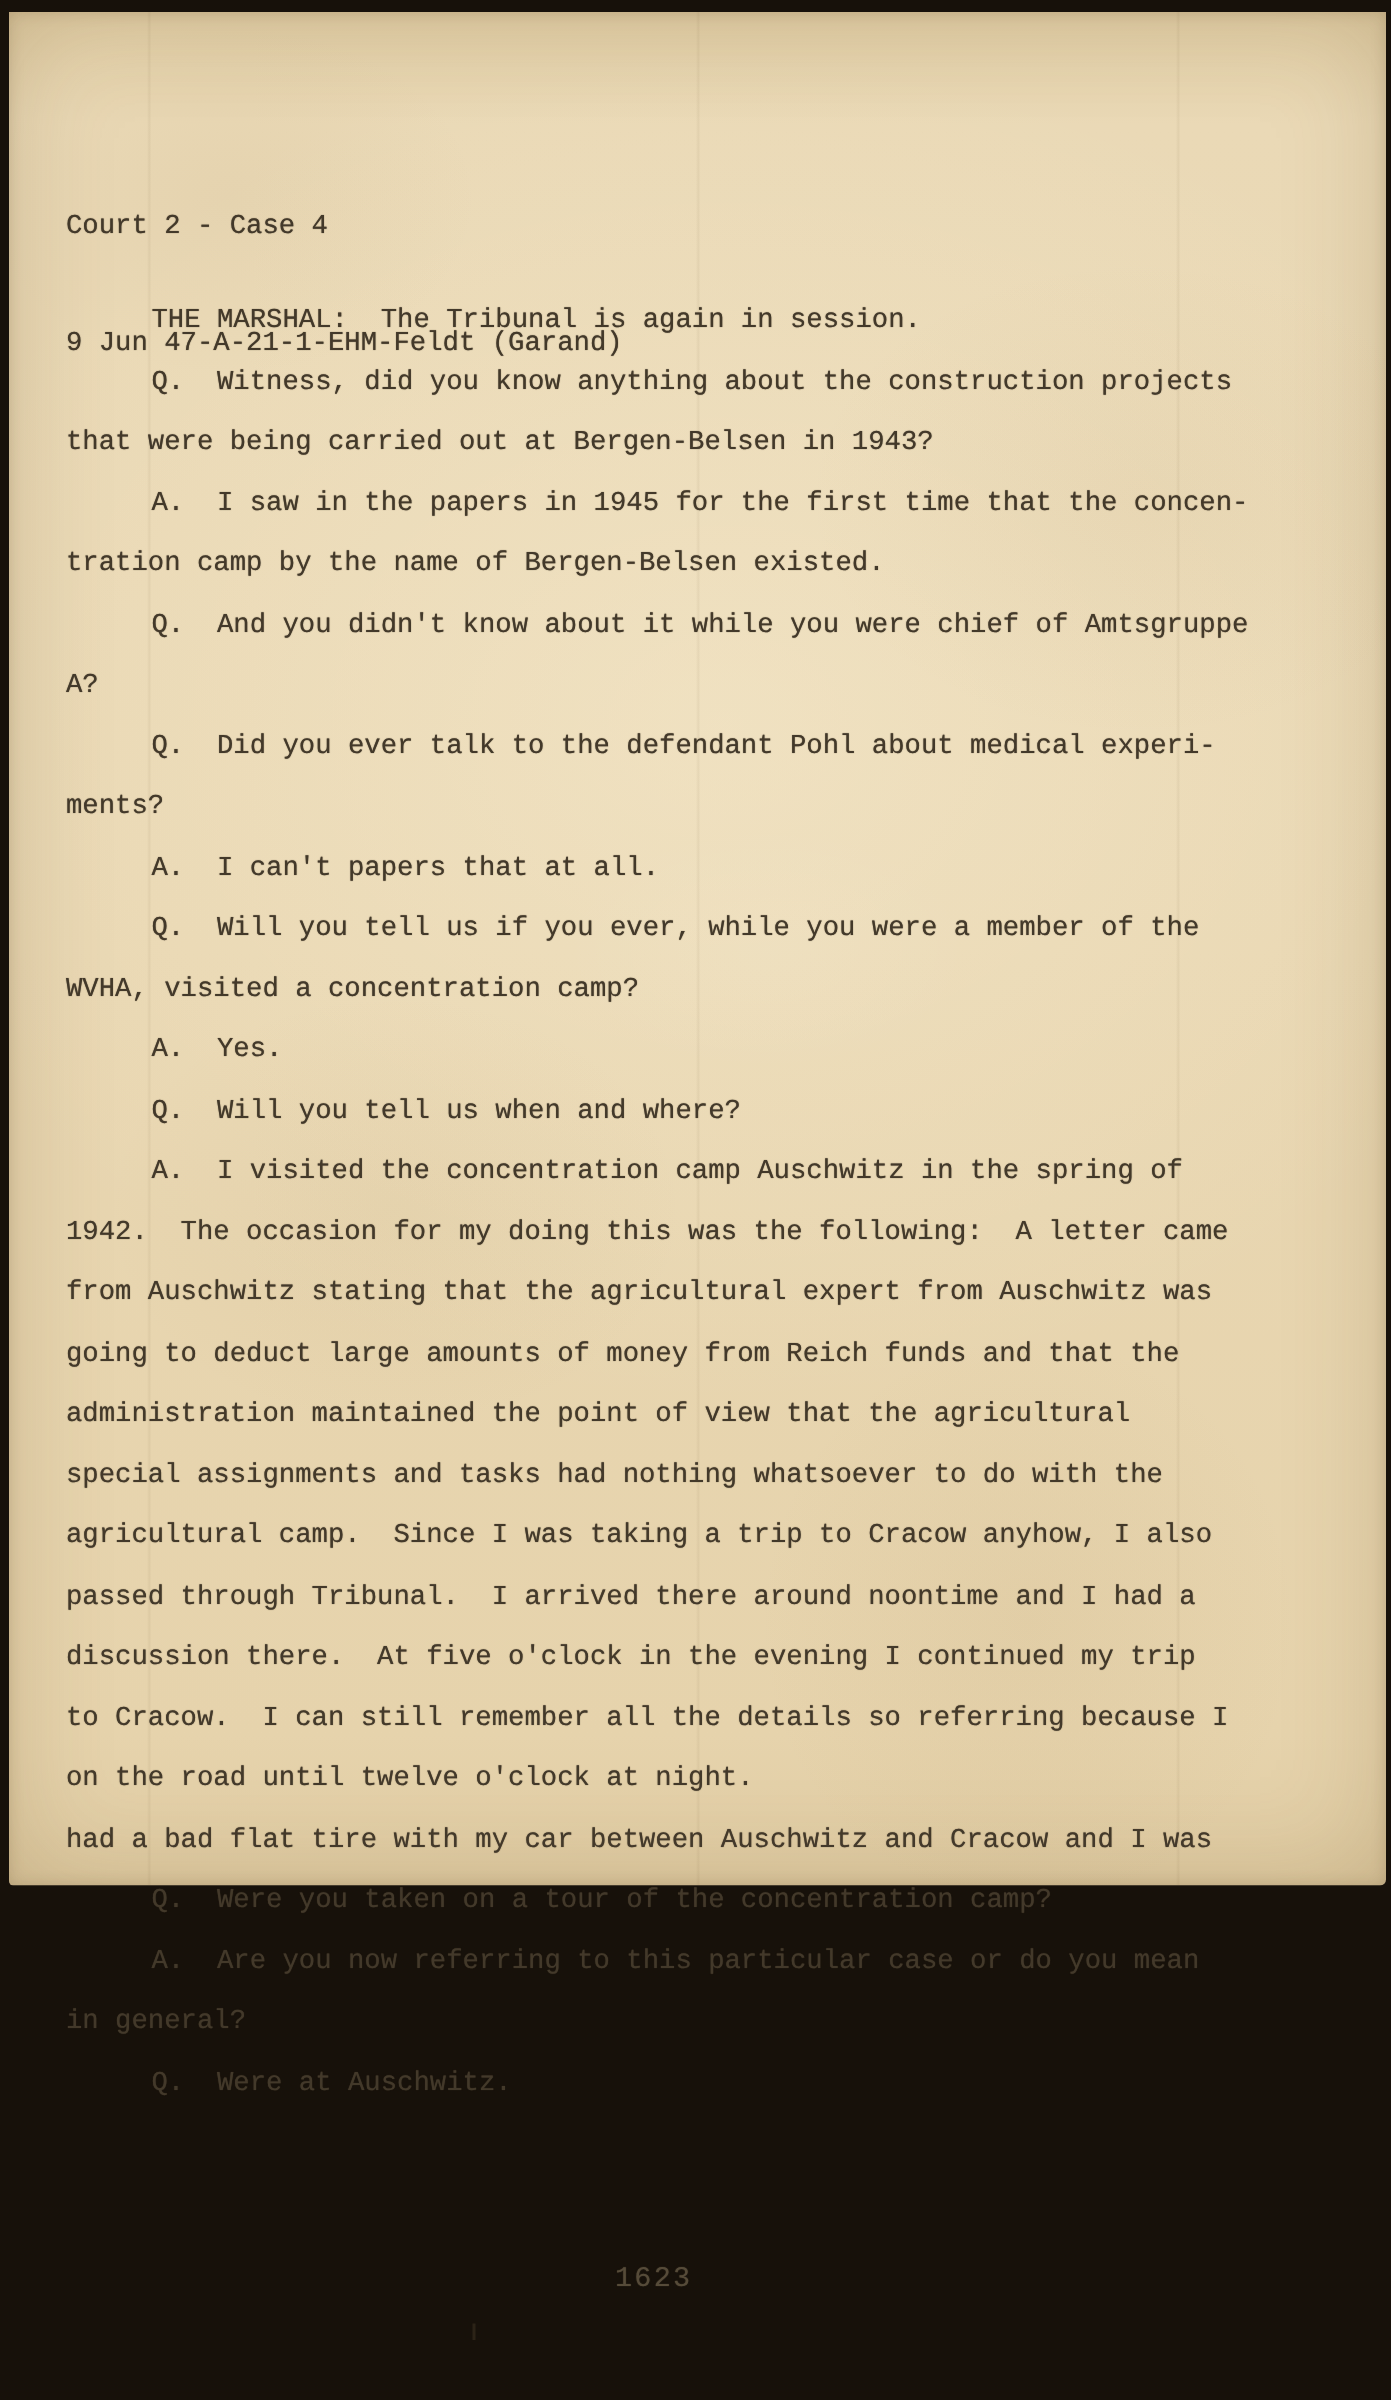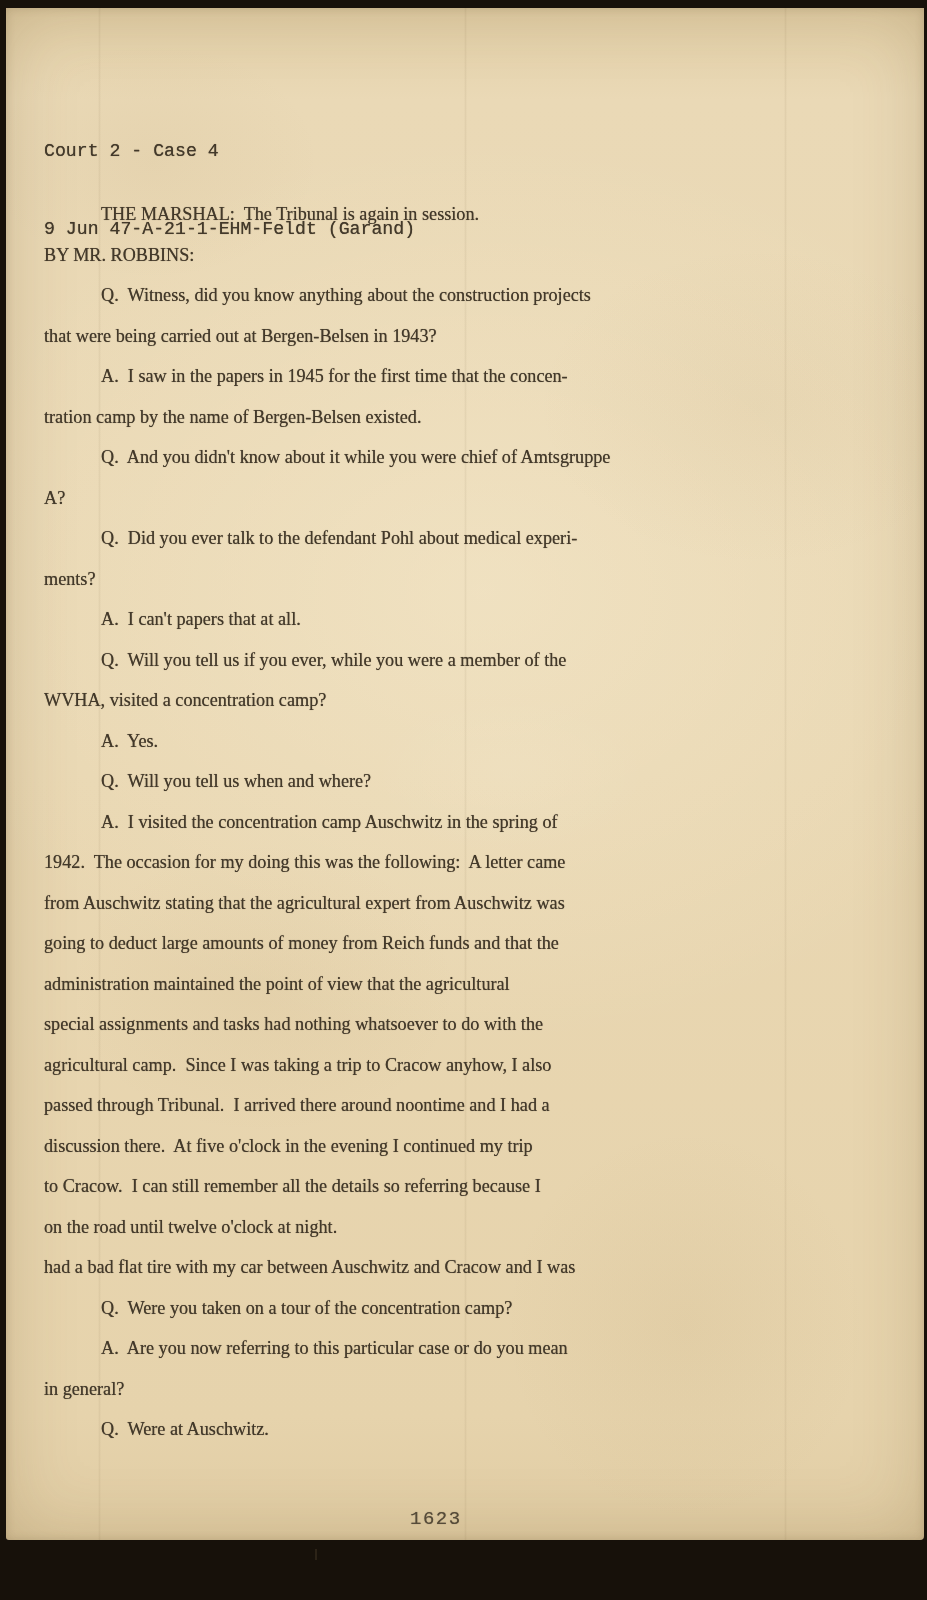--- a/index.html
+++ b/index.html
@@ -10,21 +10,21 @@
     --edge:#17110a;
   }
   *{box-sizing:border-box;}
   html,body{margin:0;padding:0;}
   body{
     width:927px;height:1600px;position:relative;overflow:hidden;
     background:var(--edge);
     font-family:"Liberation Mono","DejaVu Sans Mono",monospace;
   }
   .paper{
-    position:absolute;left:6px;top:8px;width:918px;height:1532px;
+    position:absolute;left:6px;top:8px;width:918px;height:1249px;
     background:
       radial-gradient(900px 700px at 52% 38%, rgba(255,247,224,0.30), rgba(255,247,224,0) 65%),
       linear-gradient(180deg,#e2cfa7 0%,#ead9b6 6%,#e9d7b2 50%,#e6d3ac 92%,#e0cca3 100%);
     box-shadow:
       inset 0 0 70px rgba(110,82,38,0.22),
       inset 0 0 10px rgba(70,52,24,0.18);
     border-radius:0 0 4px 3px;
   }
   .texture{
     position:absolute;inset:0;pointer-events:none;
@@ -45,21 +45,21 @@
   .header{
     position:absolute;left:38px;top:78px;
     font-size:18.2px;line-height:26px;color:var(--ink);
     white-space:pre;text-shadow:0 0 0.7px rgba(67,57,42,0.85);
   }
   .body-text{
     position:absolute;left:38px;top:186px;right:14px;
     font-size:18.2px;line-height:40.5px;color:var(--ink);
     text-shadow:0 0 0.7px rgba(67,57,42,0.8);
   }
-  .line{white-space:pre;font-family:Liberation Serif, serif;}
+  .line{white-space:pre;}
   .line.indent{padding-left:57px;}
   .pageno{
     position:absolute;left:404px;top:1500px;
     font-size:19px;letter-spacing:1.5px;color:var(--ink-light);
     text-shadow:0 0 0.8px rgba(86,75,57,0.7);
   }
   .stray-mark{
     position:absolute;left:309px;top:1541px;width:2px;height:11px;
     background:rgba(70,58,40,0.45);
   }
@@ -73,21 +73,20 @@
   <div class="crease crease-2"></div>
   <div class="crease crease-3"></div>
 
   <div class="header">
     <div class="hline">Court 2 - Case 4</div>
     <div class="hline">9 Jun 47-A-21-1-EHM-Feldt (Garand)</div>
   </div>
 
   <div class="body-text">
       <div class="line indent">THE MARSHAL:  The Tribunal is again in session.</div>
-      <div class="line">BY MR. ROBBINS:</div>
       <div class="line indent">Q.  Witness, did you know anything about the construction projects</div>
       <div class="line">that were being carried out at Bergen-Belsen in 1943?</div>
       <div class="line indent">A.  I saw in the papers in 1945 for the first time that the concen-</div>
       <div class="line">tration camp by the name of Bergen-Belsen existed.</div>
       <div class="line indent">Q.  And you didn't know about it while you were chief of Amtsgruppe</div>
       <div class="line">A?</div>
       <div class="line indent">Q.  Did you ever talk to the defendant Pohl about medical experi-</div>
       <div class="line">ments?</div>
       <div class="line indent">A.  I can't papers that at all.</div>
       <div class="line indent">Q.  Will you tell us if you ever, while you were a member of the</div>

